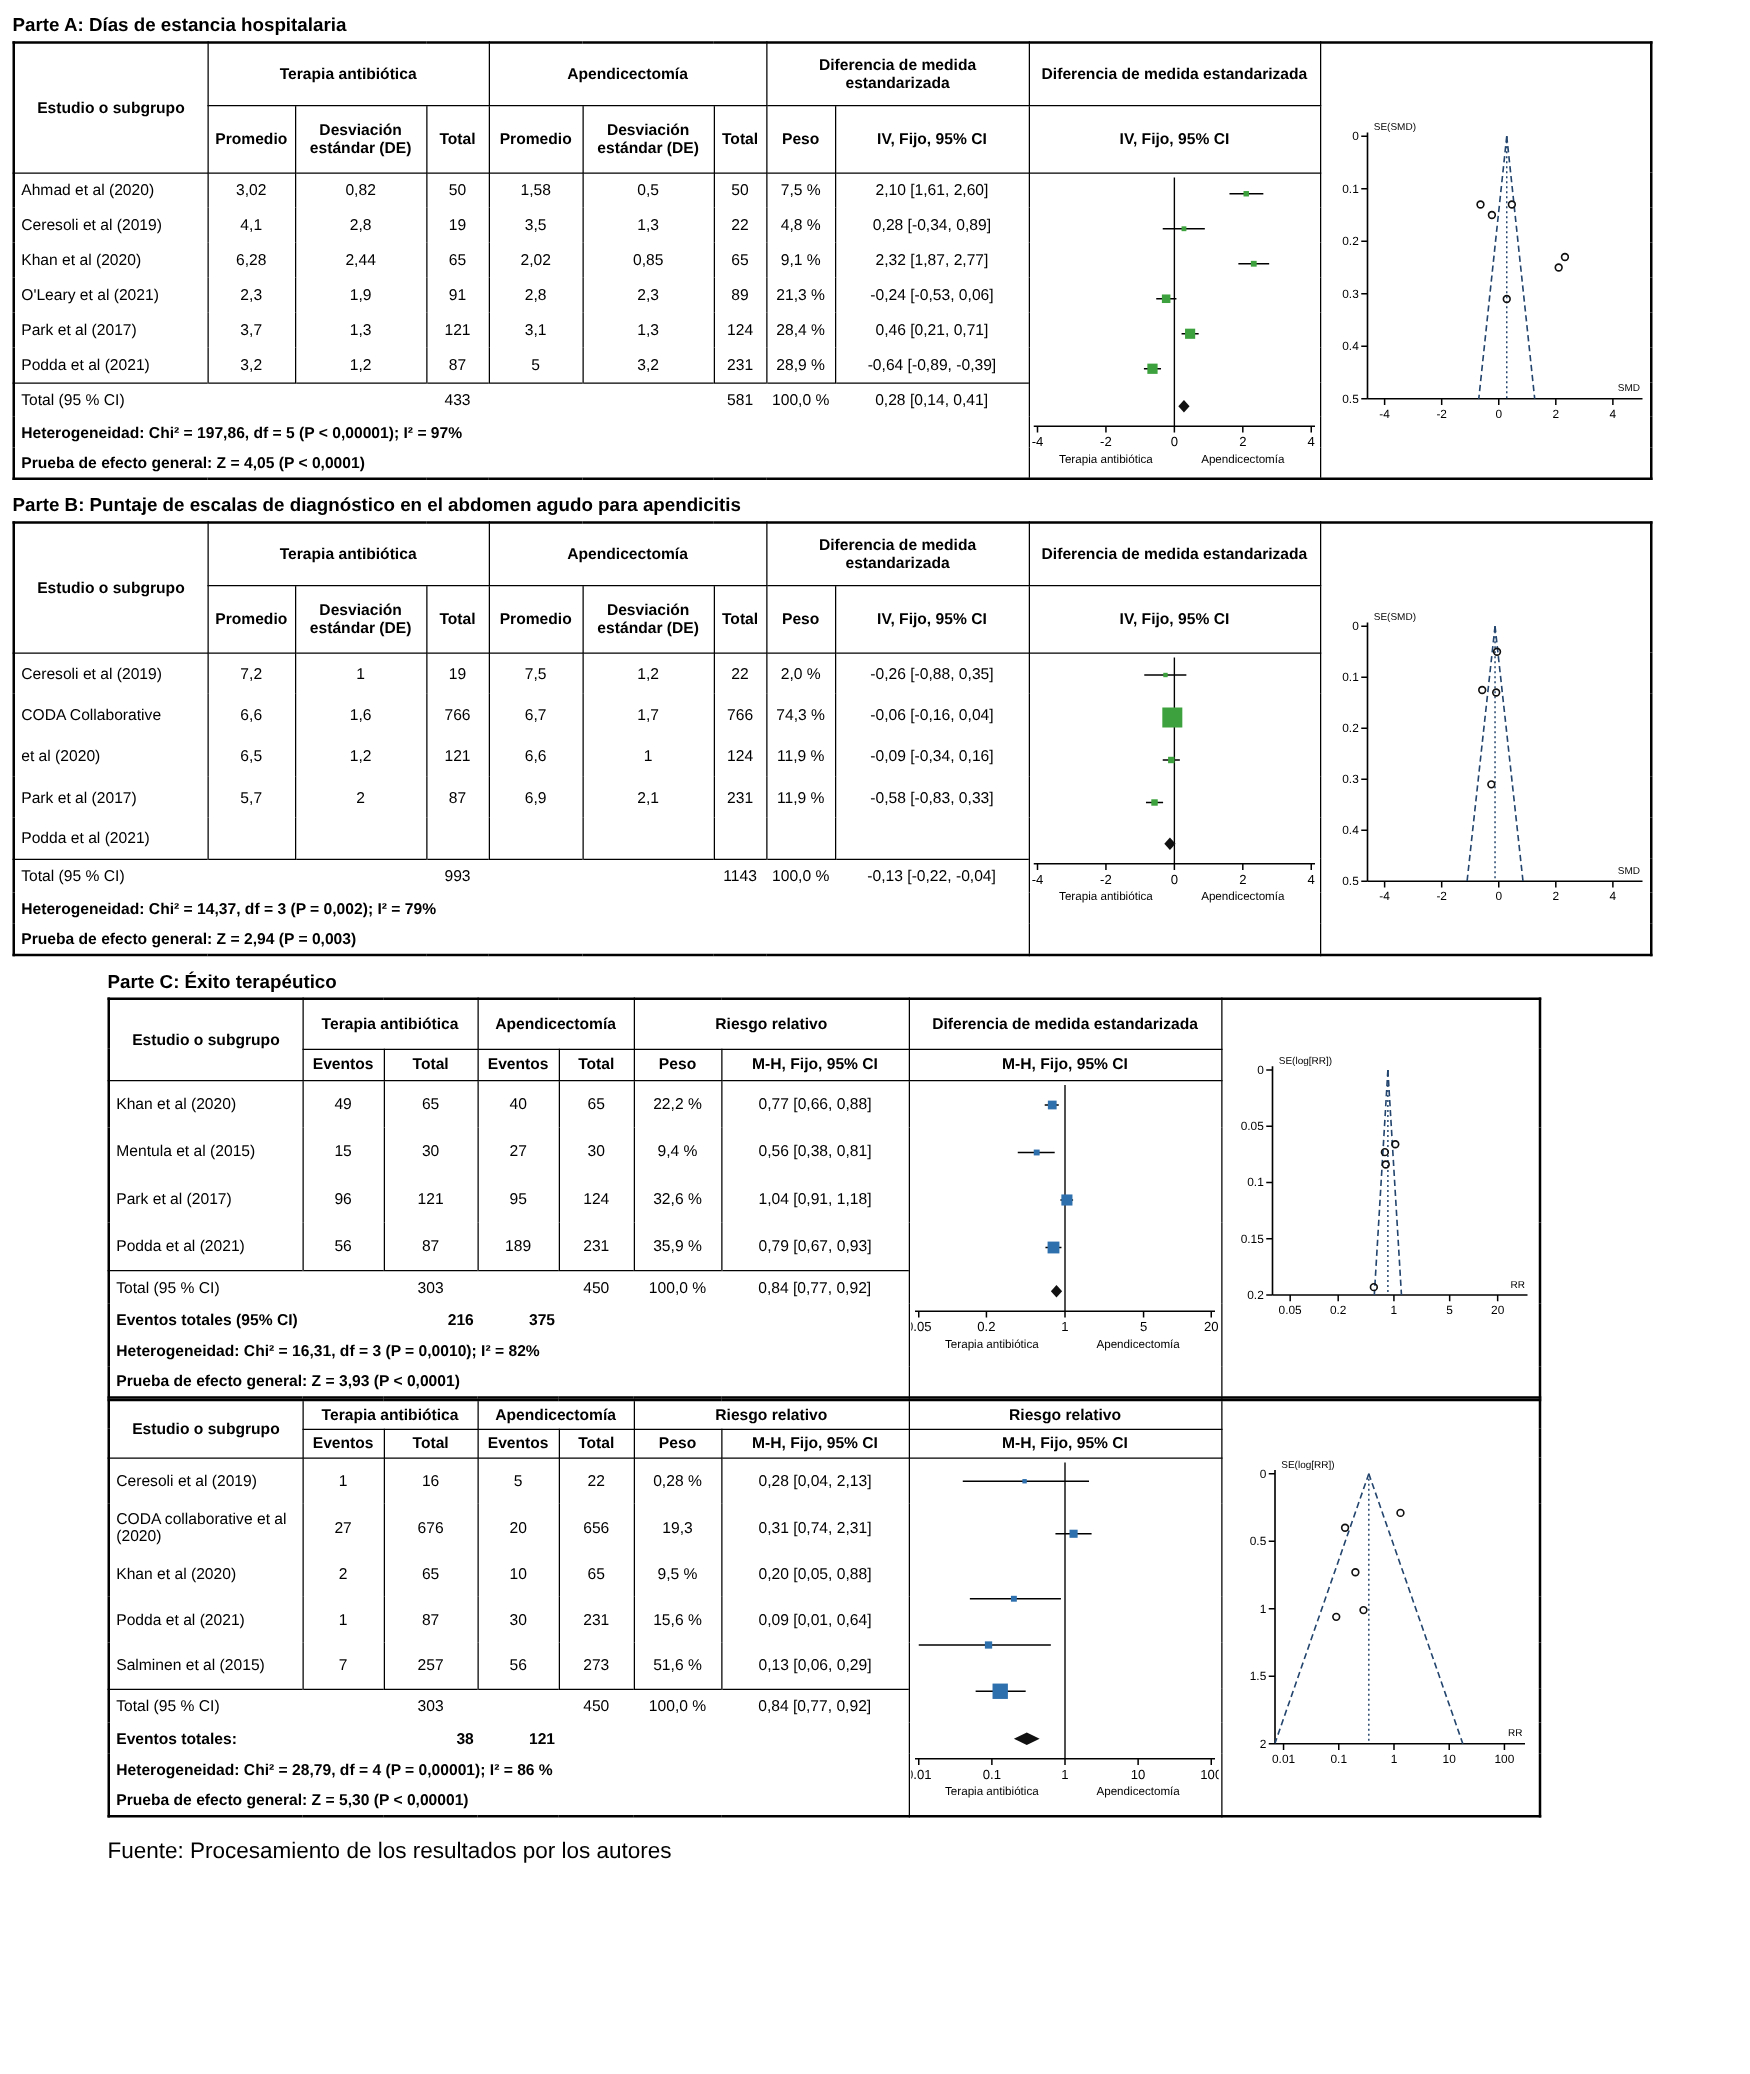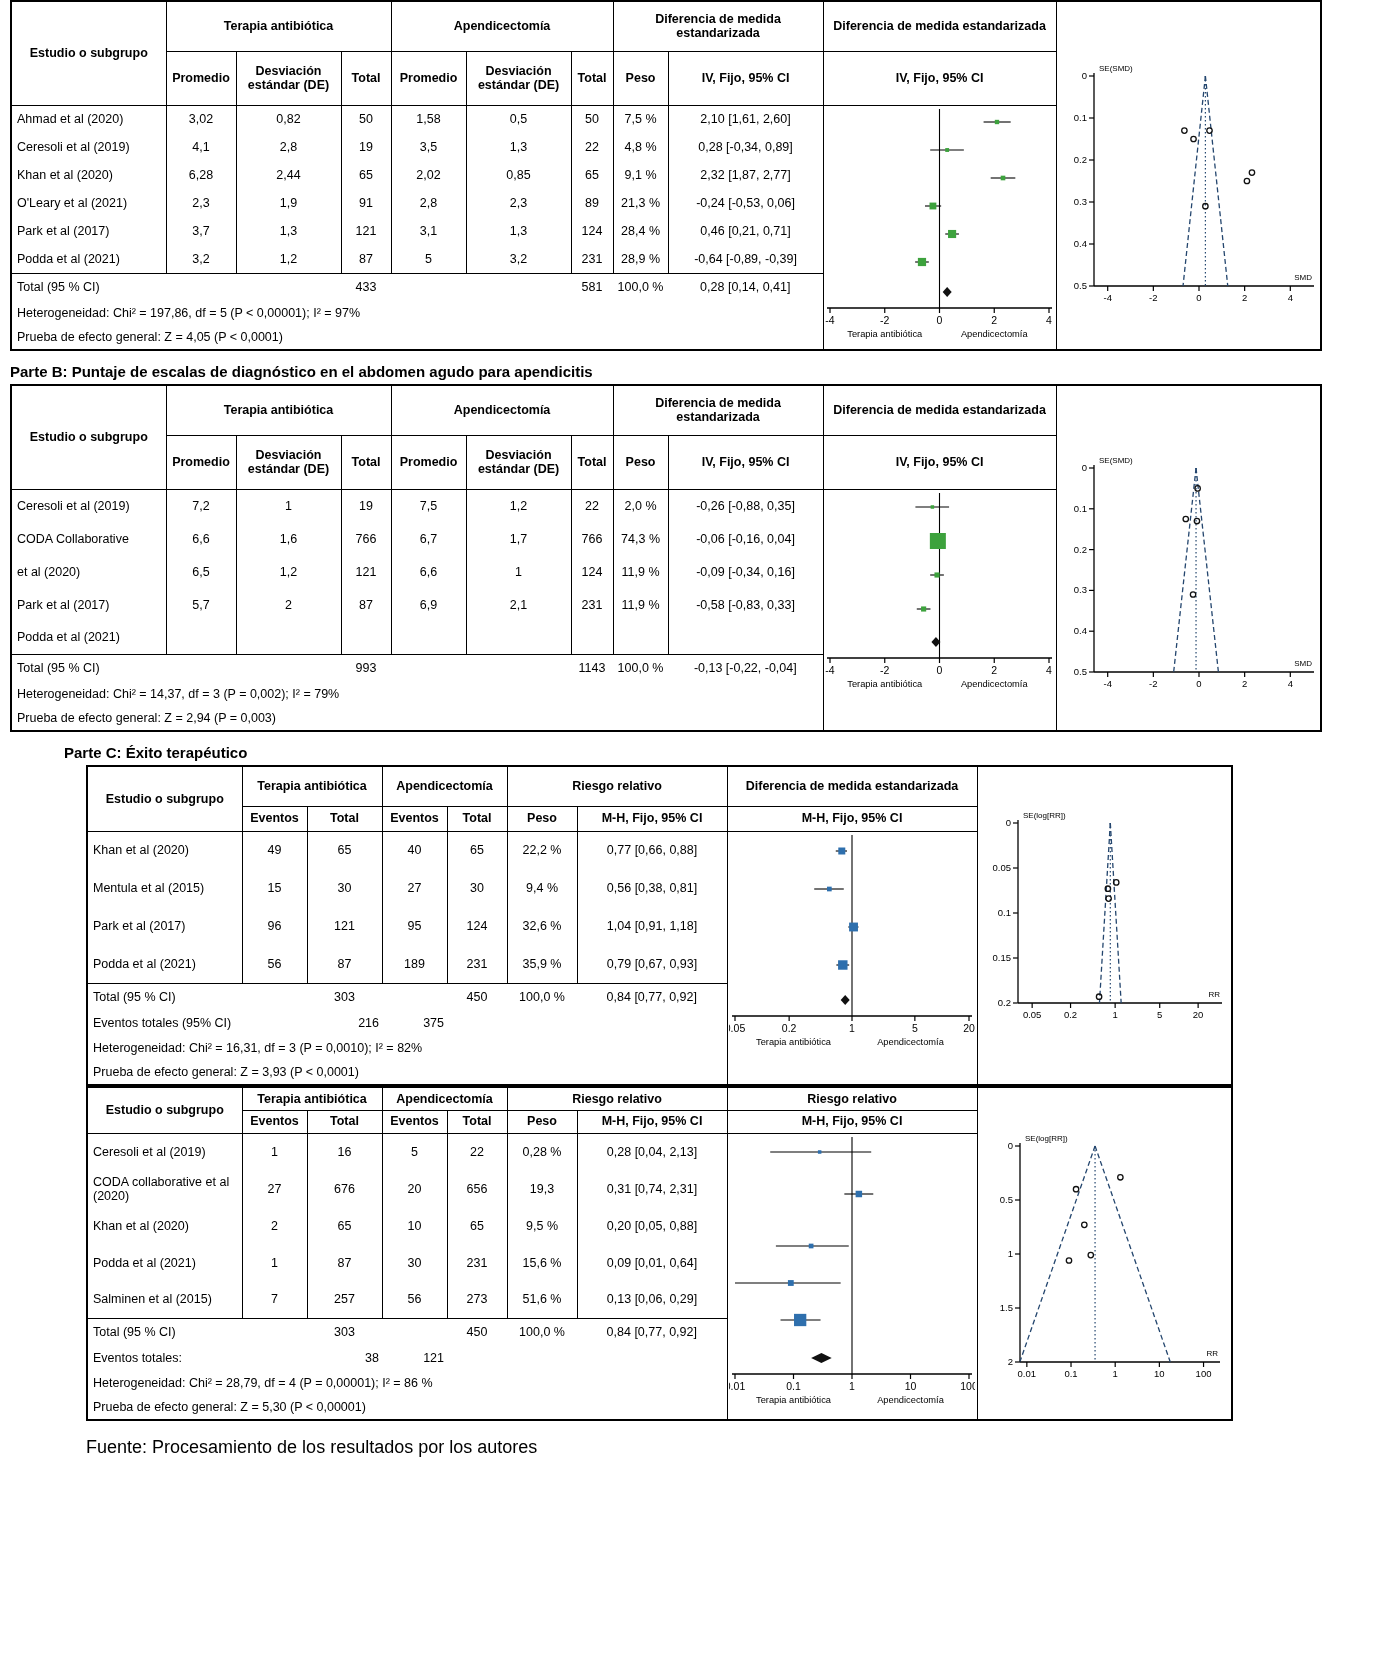--- a/index.html
+++ b/index.html
@@ -1,48 +1,49 @@
 <!DOCTYPE html>
 <html><head>
 <meta charset="utf-8">
 <style>
   html,body{margin:0;padding:0;background:#fff}
   body{width:1400px;height:1659px;font-family:"Liberation Sans",sans-serif;color:#000;font-size:12.5px;overflow:hidden}
   .part-title{font-weight:bold;font-size:15px;margin:12px 0 4px 10px}
-  .pc .part-title,.pd .part-title{margin-left:64px}
+  .pc .part-title,.pd .part-title{margin-left:86px}
   table{border-collapse:collapse;border:2px solid #000;margin-left:10px;table-layout:fixed}
   .pa table,.pb table{width:1312px}
   .pc table,.pd table{width:1147px;margin-left:86px}
   td{padding:1px 3px;overflow:hidden;vertical-align:middle}
   td.h{border:1.2px solid #000;font-weight:bold;text-align:center;line-height:1.15}
   tr.hr1{height:50px}tr.hr2{height:54px}
   .pc tr.hr1{height:40px}.pc tr.hr2{height:25px}
   .pd tr.hr1{height:23px}.pd tr.hr2{height:23px}
   .pa tr.dr{height:28px}.pb tr.dr{height:33px}.pc tr.dr{height:38px}.pd tr.dr{height:37px}
   tr.totrow{height:27px}tr.statrow{height:25px}
   tr.dr td{border-left:1.2px solid #000;border-right:1.2px solid #000}
   tr.dr td.study,td.study{text-align:left;padding-left:5px}
   tr.dr td{text-align:center}
   tr.totrow td{border-top:1.6px solid #000;font-weight:normal;text-align:center}
   tr.totrow td.study{text-align:left}
-  tr.statrow td{border:none;text-align:left;font-weight:normal;padding-left:5px}
+  tr.statrow td{border:none;text-align:left;font-weight:bold;padding-left:5px}
   tr.statrow td.ctr{text-align:right;padding-left:0}
   td.plotcell,td.funnelcell{border-left:1.2px solid #000;vertical-align:top;text-align:center;padding:0}
   svg{display:block;margin:0 auto}
   .pa td.funnelcell svg{margin-top:58px}
   .pb td.funnelcell svg{margin-top:66px}
   .pc td.funnelcell svg{margin-top:40px}
   .pd td.funnelcell svg{margin-top:42px}
   .footer{margin:16px 0 0 86px;font-size:18px}
   svg text{font-family:"Liberation Sans",sans-serif}
 </style>
 </head>
 <body>
 
 <div class="part pa">
+  <div class="part-title">Parte A: Días de estancia hospitalaria</div>
   <table>
     <colgroup>
         <col style="width:155px">
         <col style="width:70px">
         <col style="width:105px">
         <col style="width:50px">
         <col style="width:75px">
         <col style="width:105px">
         <col style="width:42px">
         <col style="width:55px">

